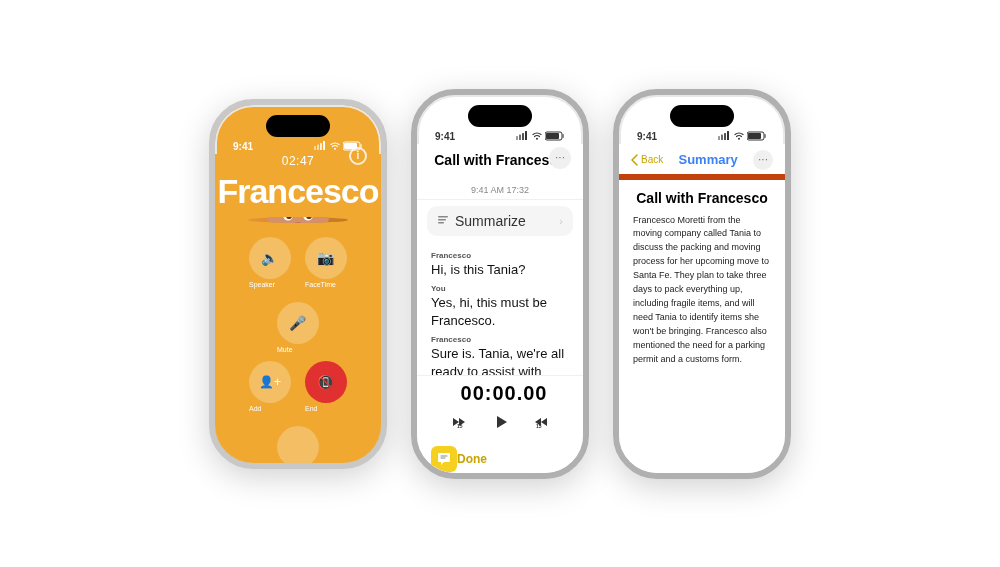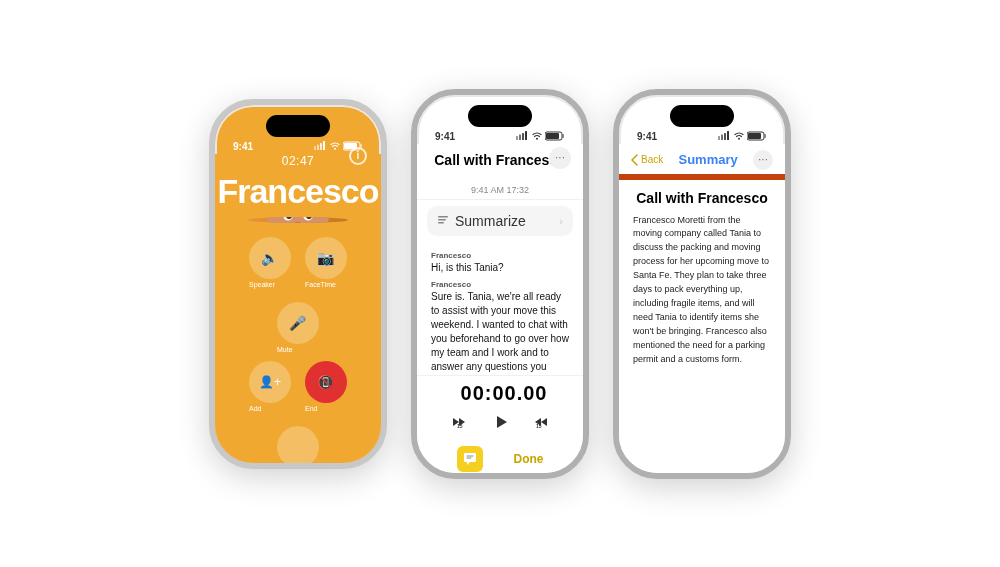--- a/index.html
+++ b/index.html
@@ -292,21 +292,21 @@
 
     .transcript-speaker {
       font-size: 8px;
       font-weight: 700;
       color: #555;
       margin-bottom: 1px;
       margin-top: 5px;
     }
 
     .transcript-text {
-      font-size: 10px;
+      font-size: 13px;
       color: #111;
       line-height: 1.4;
       margin-bottom: 4px;
     }
 
     .playback-area {
       text-align: center;
       padding: 6px 0 4px;
       border-top: 1px solid #f0f0f0;
     }
@@ -333,24 +333,23 @@
       color: #333;
     }
 
     .playback-play {
       font-size: 18px;
       color: #333;
     }
 
     .phone2-bottom {
       display: flex;
-      justify-content: center;
+      justify-content: flex-start;
       align-items: center;
       padding: 4px 14px 6px;
-      gap: 31px;
     }
 
     .chat-icon {
       width: 26px;
       height: 26px;
       background: #f5d020;
       border-radius: 6px;
       display: flex;
       align-items: center;
       justify-content: center;
@@ -587,20 +586,24 @@
           </svg>
         </span>
         <span class="summarize-label">Summarize</span>
         <span class="summarize-arrow">›</span>
       </div>
 
       <div class="transcript-area">
         <div>
           <div class="transcript-speaker">Francesco</div>
           <div class="transcript-text">Hi, is this Tania?</div>
+        </div>
+        <div>
+          <div class="transcript-speaker">You</div>
+          <div class="transcript-text">Yes, hi, this must be Francesco.</div>
         </div>
         <div>
           <div class="transcript-speaker">Francesco</div>
           <div class="transcript-text">Sure is. Tania, we're all ready to assist with your move this weekend. I wanted to chat with you beforehand to go over how my team and I work and to answer any questions you might have before we arrive Saturday</div>
         </div>
       </div>
 
       <div class="playback-area">
         <div class="playback-time">00:00.00</div>
         <div class="playback-controls">

